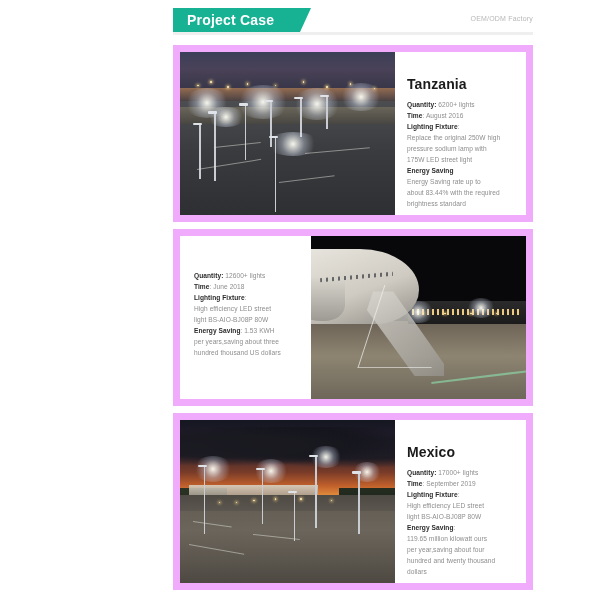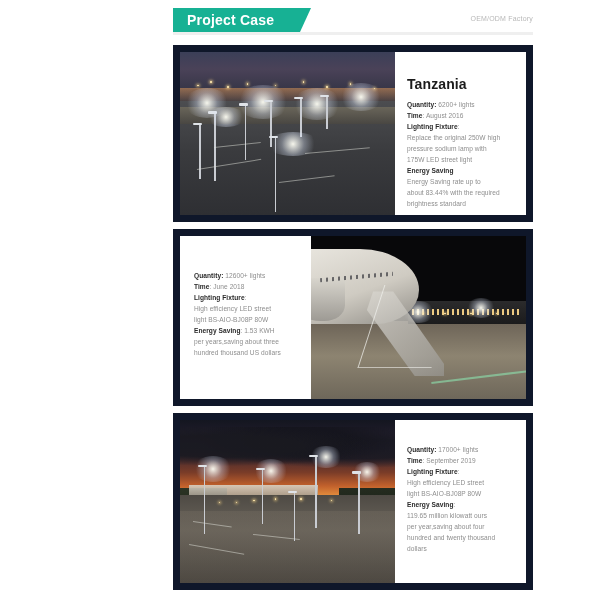--- a/index.html
+++ b/index.html
@@ -71,21 +71,21 @@
     width: 360px;
     height: 3px;
     background: #efefef;
   }
 
   
   .card {
     position: absolute;
     left: 128px;
     width: 360px;
-    background: #0f172a;
+    background: #f0abfc;
     box-sizing: border-box;
     padding: 7px;
   }
   .card-inner {
     display: flex;
     background: #ffffff;
     height: 100%;
     box-sizing: border-box;
   }
   .card.card1 { top: 45px;  height: 177px; }
@@ -400,20 +400,21 @@
         <div class="citylight" style="left:44%; top:48%;"></div>
         <div class="citylight" style="left:56%; top:48%;"></div>
         <div class="citylight" style="left:70%; top:49%;"></div>
 
         <div class="lane" style="left:4%;  top:76%; width:26%; height:1.3px; transform:rotate(10deg);"></div>
         <div class="lane" style="left:34%; top:70%; width:22%; height:1.2px; transform:rotate(6deg);"></div>
         <div class="lane" style="left:6%;  top:62%; width:18%; height:1.1px; transform:rotate(8deg);"></div>
       </div>
 
       <div class="text-col">
+        <div class="country">Mexico</div>
         <p class="spec-line"><b>Quantity:</b><span> 17000+ lights</span></p>
         <p class="spec-line"><b>Time</b><span>: September 2019</span></p>
         <p class="spec-line"><b>Lighting Fixture</b><span>:</span></p>
         <p class="spec-line">High efficiency LED street</p>
         <p class="spec-line">light BS-AIO-BJ08P 80W</p>
         <p class="spec-line"><b>Energy Saving</b><span>:</span></p>
         <p class="spec-line">119.65 million kilowatt ours</p>
         <p class="spec-line">per year,saving about four</p>
         <p class="spec-line">hundred and twenty thousand</p>
         <p class="spec-line">dollars</p>

